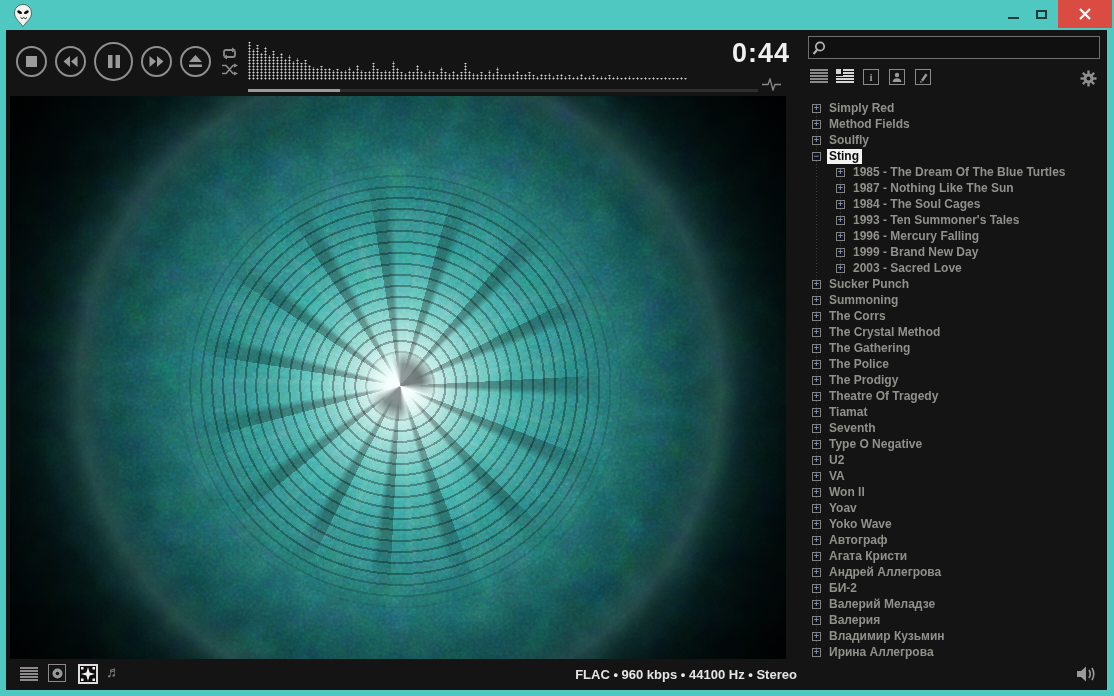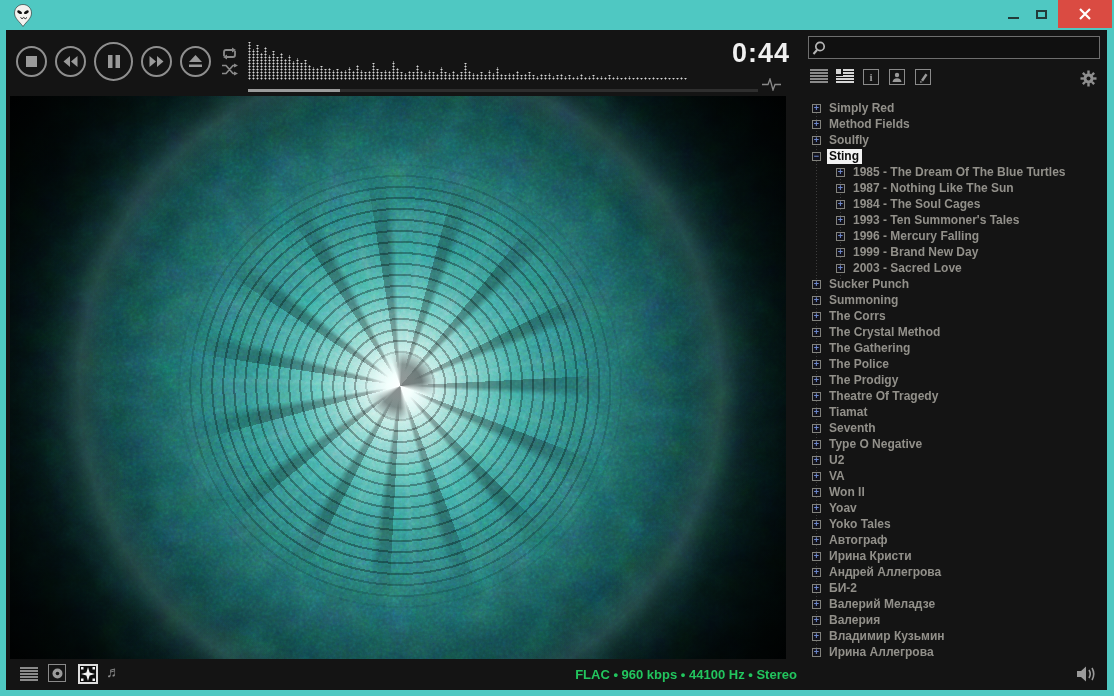--- a/index.html
+++ b/index.html
@@ -84,21 +84,21 @@
   .tree-label { padding:0 3px 1px 2px; }
   .tree-row.selected .tree-label { background:#f2f2f2; color:#0a0a0a; }
 
   
   .bottombar { position:absolute; left:6px; top:660px; width:1101px; height:30px; background:#141414; }
   .bb-icon { position:absolute; top:4px; }
   .bb-lines { left:14px; top:7px; }
   .bb-disc { left:42px; }
   .bb-viz { left:72px; width:20px; height:20px; border:2px solid #dedede; background:#0c0c0c; display:flex; align-items:center; justify-content:center; }
   .bb-note { left:100px; top:3px; font-size:15px; color:#8a8a8a; }
-  .statusline { position:absolute; left:560px; top:7px; width:240px; text-align:center; font-size:13px; font-weight:bold; color:#22c55e; }
+  .statusline { position:absolute; left:560px; top:7px; width:240px; text-align:center; font-size:13px; font-weight:bold; color:#e5e5e5; }
   .volume { position:absolute; left:1070px; top:4px; }
 </style>
 </head>
 <body>
 
 <div class="titlebar">
   <svg class="app-icon" viewBox="0 0 18 23">
     <path d="M9 0.5 C14 0.5 17.5 4.5 17.5 9 C17.5 14.5 12.5 17.5 9 22.5 C5.5 17.5 0.5 14.5 0.5 9 C0.5 4.5 4 0.5 9 0.5 Z" fill="#f2f2ef" stroke="#222" stroke-width="0.6"></path>
     <ellipse cx="5.6" cy="8.2" rx="2.6" ry="1.5" transform="rotate(28 5.6 8.2)" fill="#101010"></ellipse>
     <ellipse cx="12.4" cy="8.2" rx="2.6" ry="1.5" transform="rotate(-28 12.4 8.2)" fill="#101010"></ellipse>
@@ -462,29 +462,29 @@
     <div class="tree-row lvl0">
       <span class="expander">+</span>
       <span class="tree-label">Won Il</span>
     </div>
     <div class="tree-row lvl0">
       <span class="expander">+</span>
       <span class="tree-label">Yoav</span>
     </div>
     <div class="tree-row lvl0">
       <span class="expander">+</span>
-      <span class="tree-label">Yoko Tales</span>
+      <span class="tree-label">Yoko Wave</span>
     </div>
     <div class="tree-row lvl0">
       <span class="expander">+</span>
       <span class="tree-label">Автограф</span>
     </div>
     <div class="tree-row lvl0">
       <span class="expander">+</span>
-      <span class="tree-label">Ирина Кристи</span>
+      <span class="tree-label">Агата Кристи</span>
     </div>
     <div class="tree-row lvl0">
       <span class="expander">+</span>
       <span class="tree-label">Андрей Аллегрова</span>
     </div>
     <div class="tree-row lvl0">
       <span class="expander">+</span>
       <span class="tree-label">БИ-2</span>
     </div>
     <div class="tree-row lvl0">

